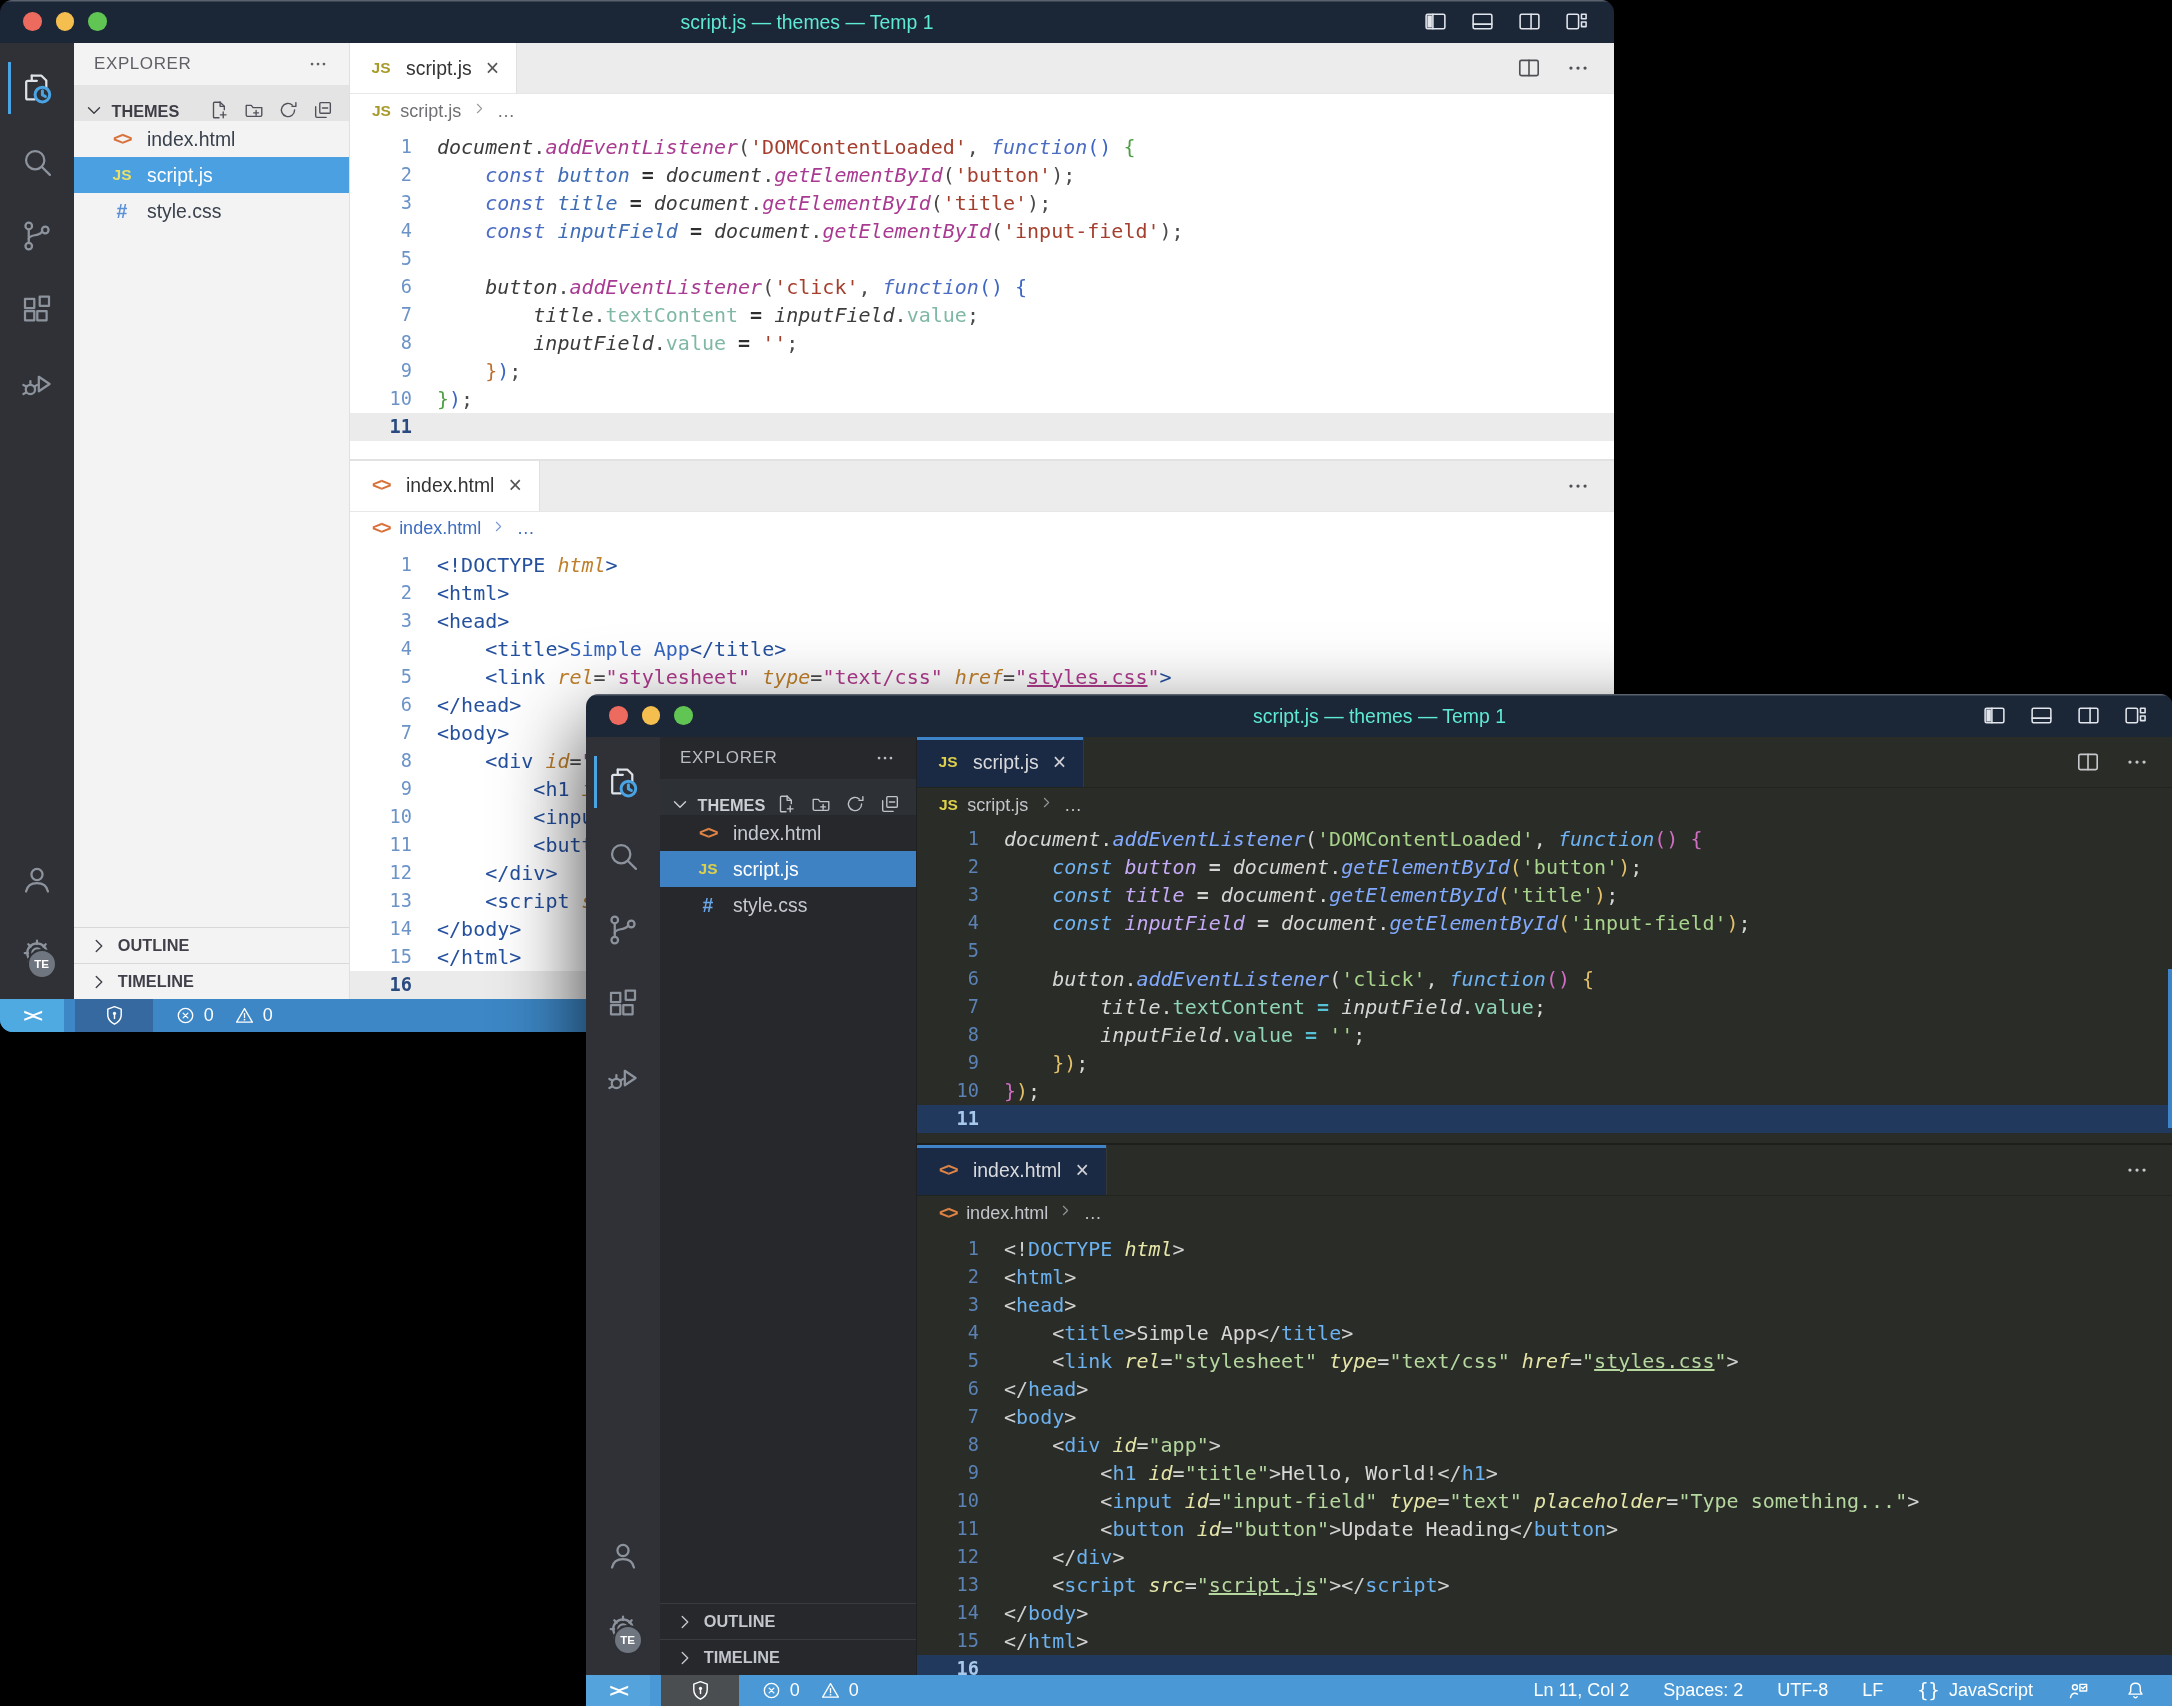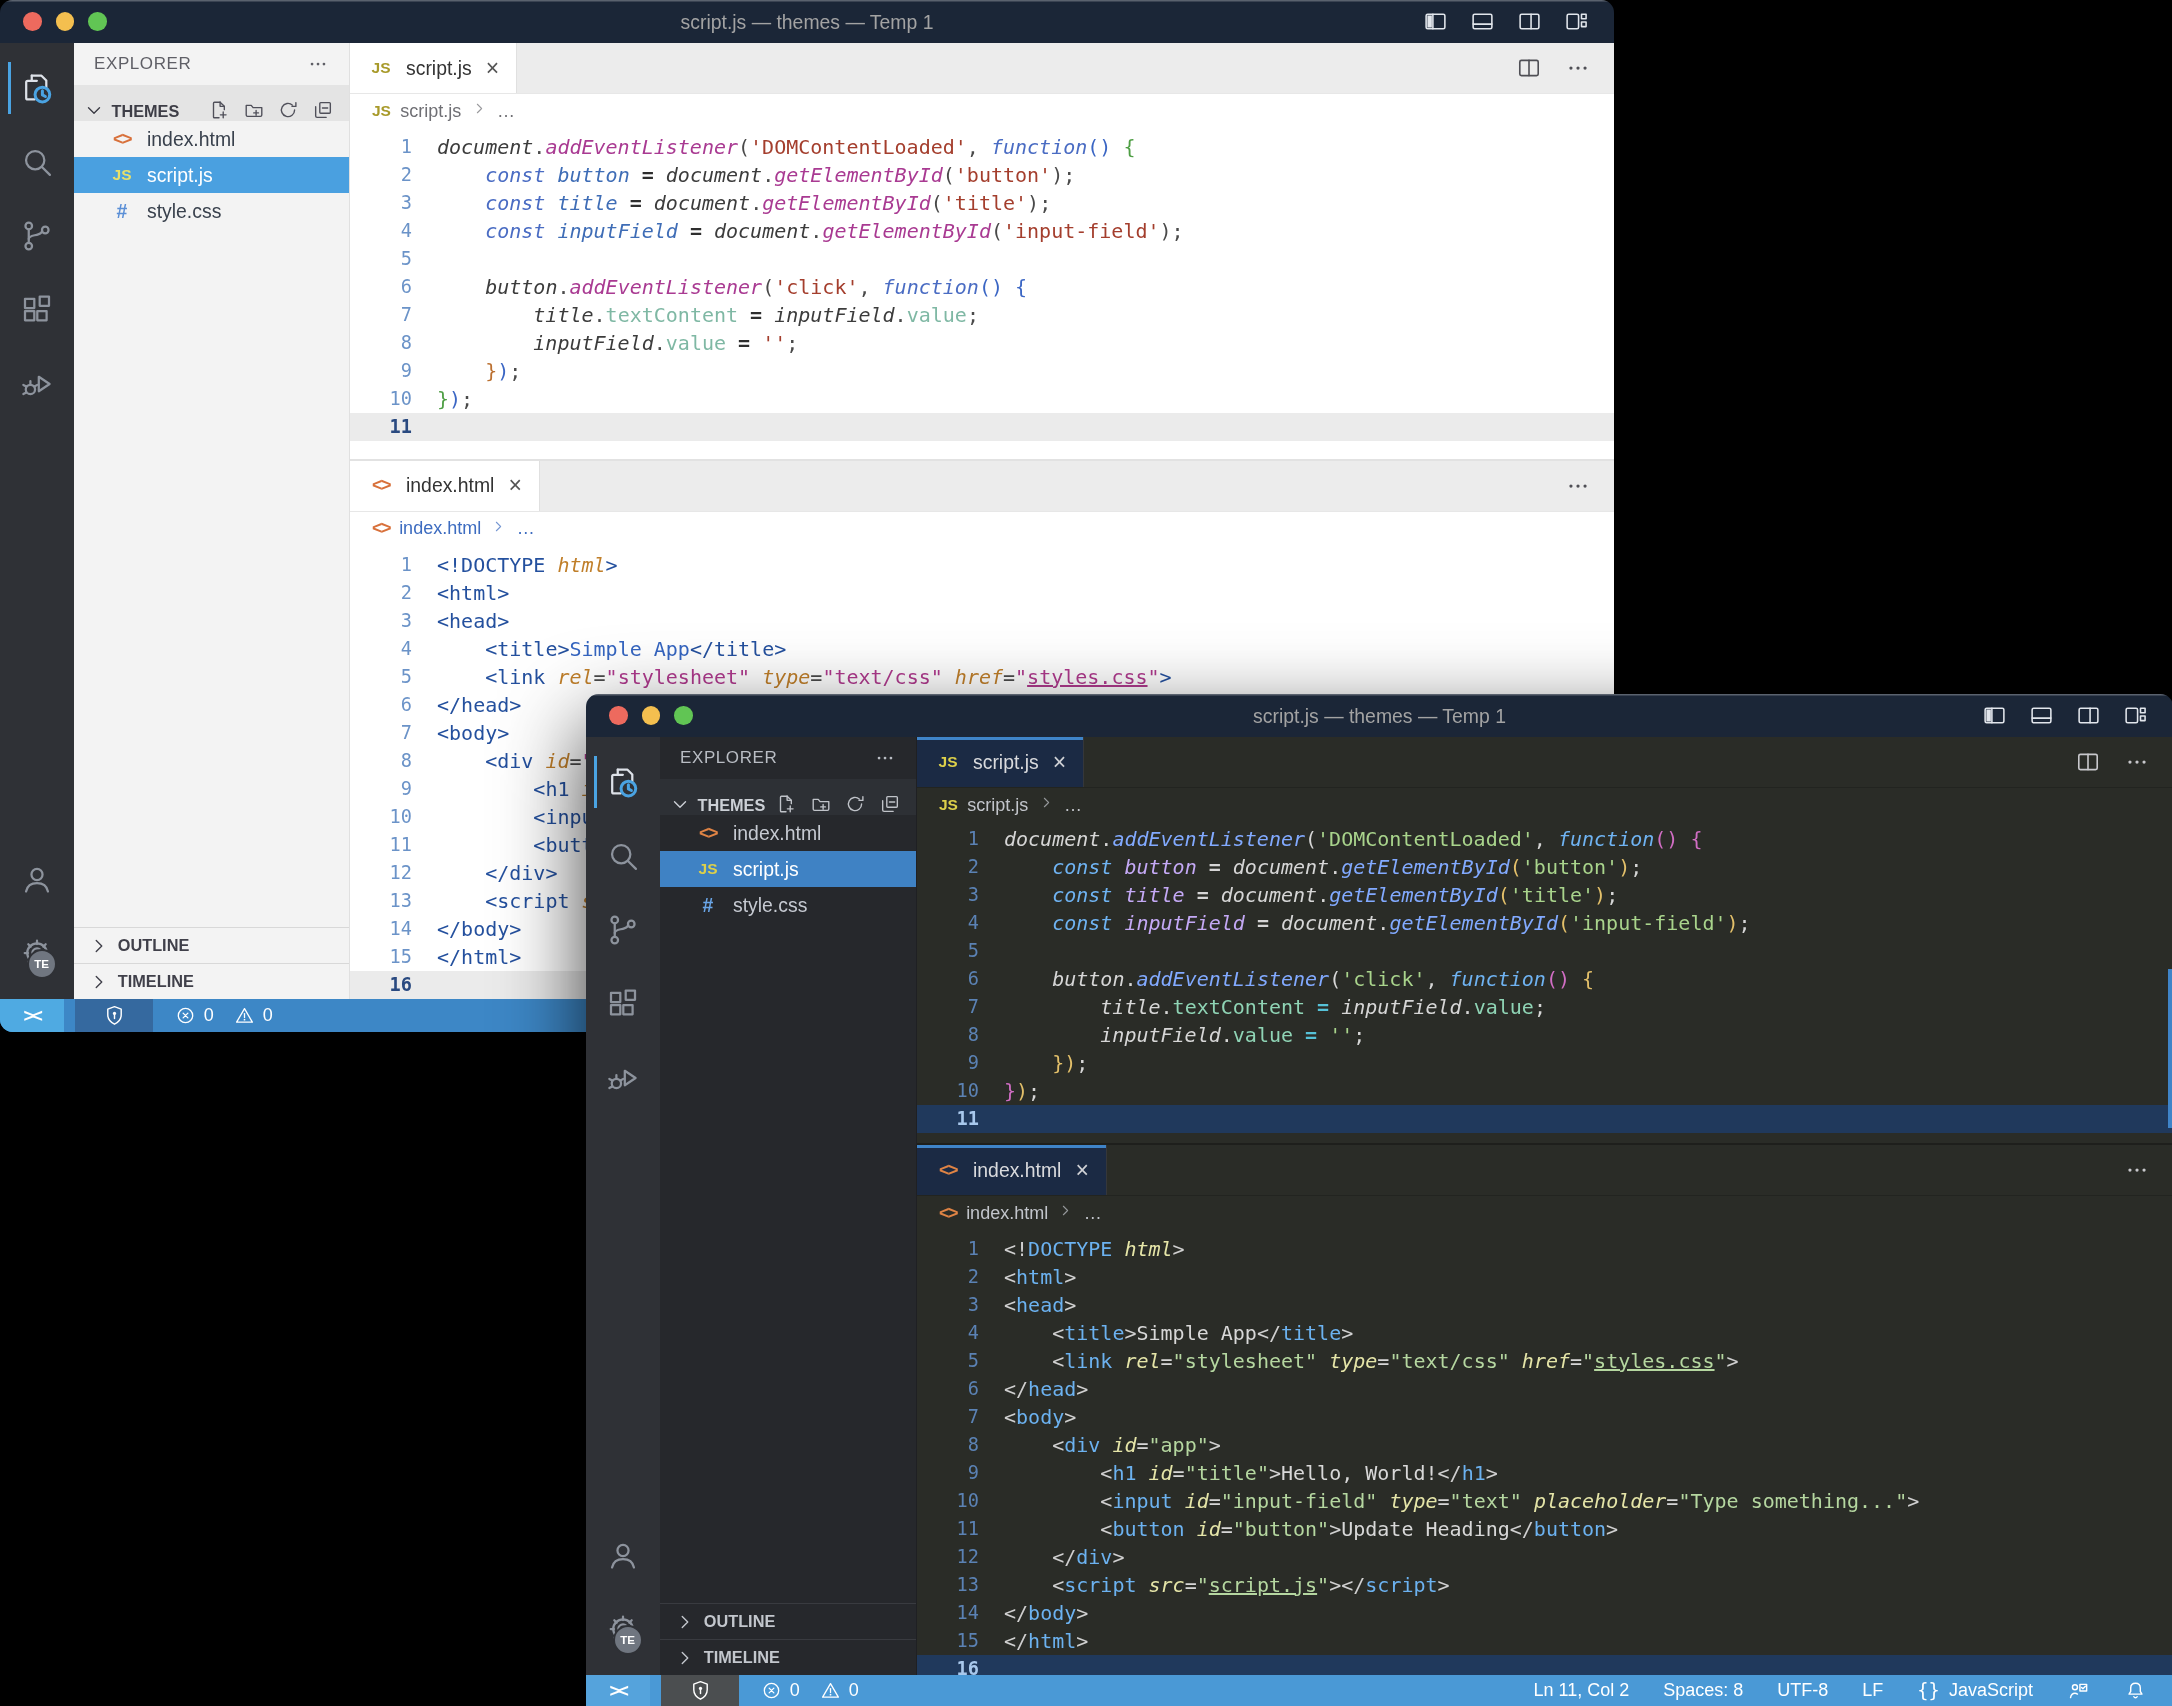--- a/index.html
+++ b/index.html
@@ -10,21 +10,21 @@
   #win-light{left:0;top:0;width:1614px;height:1032px;z-index:1;border-radius:12.4px;}
   #win-dark{left:586px;top:694px;width:1587px;height:1012px;z-index:2;border-radius:12.4px 12.4px 0 0;}
 
   
   .titlebar{height:43px;flex:0 0 auto;background:#1b2637;position:relative;display:flex;align-items:center;
             box-shadow:inset 0 1.6px 0 rgba(255,255,255,.28);}
   .lights{display:flex;gap:14px;padding-left:23px;}
   .tl-btn{width:18.6px;height:18.6px;border-radius:50%;}
   .tl-close{background:#ed6a5e;} .tl-min{background:#f4bf4f;} .tl-zoom{background:#61c554;}
   .win-title{position:absolute;left:50%;top:50%;transform:translate(-50%,-50%);
-             color:#a3a3a3;font-size:19.4px;white-space:nowrap;}
+             color:#5eead4;font-size:19.4px;white-space:nowrap;}
   .tb-icons{margin-left:auto;display:flex;gap:22px;padding-right:25px;color:#e2e6ec;align-items:center;}
   .tb-icons .ic{width:25px;height:25px;}
 
   
   .win-body{flex:1;display:flex;min-height:0;}
   .activitybar{width:74px;flex:0 0 auto;background:#2f3136;display:flex;flex-direction:column;align-items:center;
                padding:7.8px 0 9.3px;}
   .act{width:58px;height:74px;display:flex;align-items:center;justify-content:center;color:#8d939d;position:relative;}
   .act .ic{width:36px;height:36px;}
   .act.active{color:#dde1e8;}
@@ -775,21 +775,21 @@
               <circle class="fillme" cx="12" cy="16.8" r="1"></circle>
             </svg>
           </span>
         <span class="cnt">0</span>
       </span>
       <span class="status-right">
           <span class="st-item">
             <span>Ln 11, Col 2</span>
           </span>
           <span class="st-item">
-            <span>Spaces: 8</span>
+            <span>Spaces: 2</span>
           </span>
           <span class="st-item">
             <span>UTF-8</span>
           </span>
           <span class="st-item">
             <span>LF</span>
           </span>
           <span class="st-item">
             <span class="braces">{}</span>
             <span>JavaScript</span>

